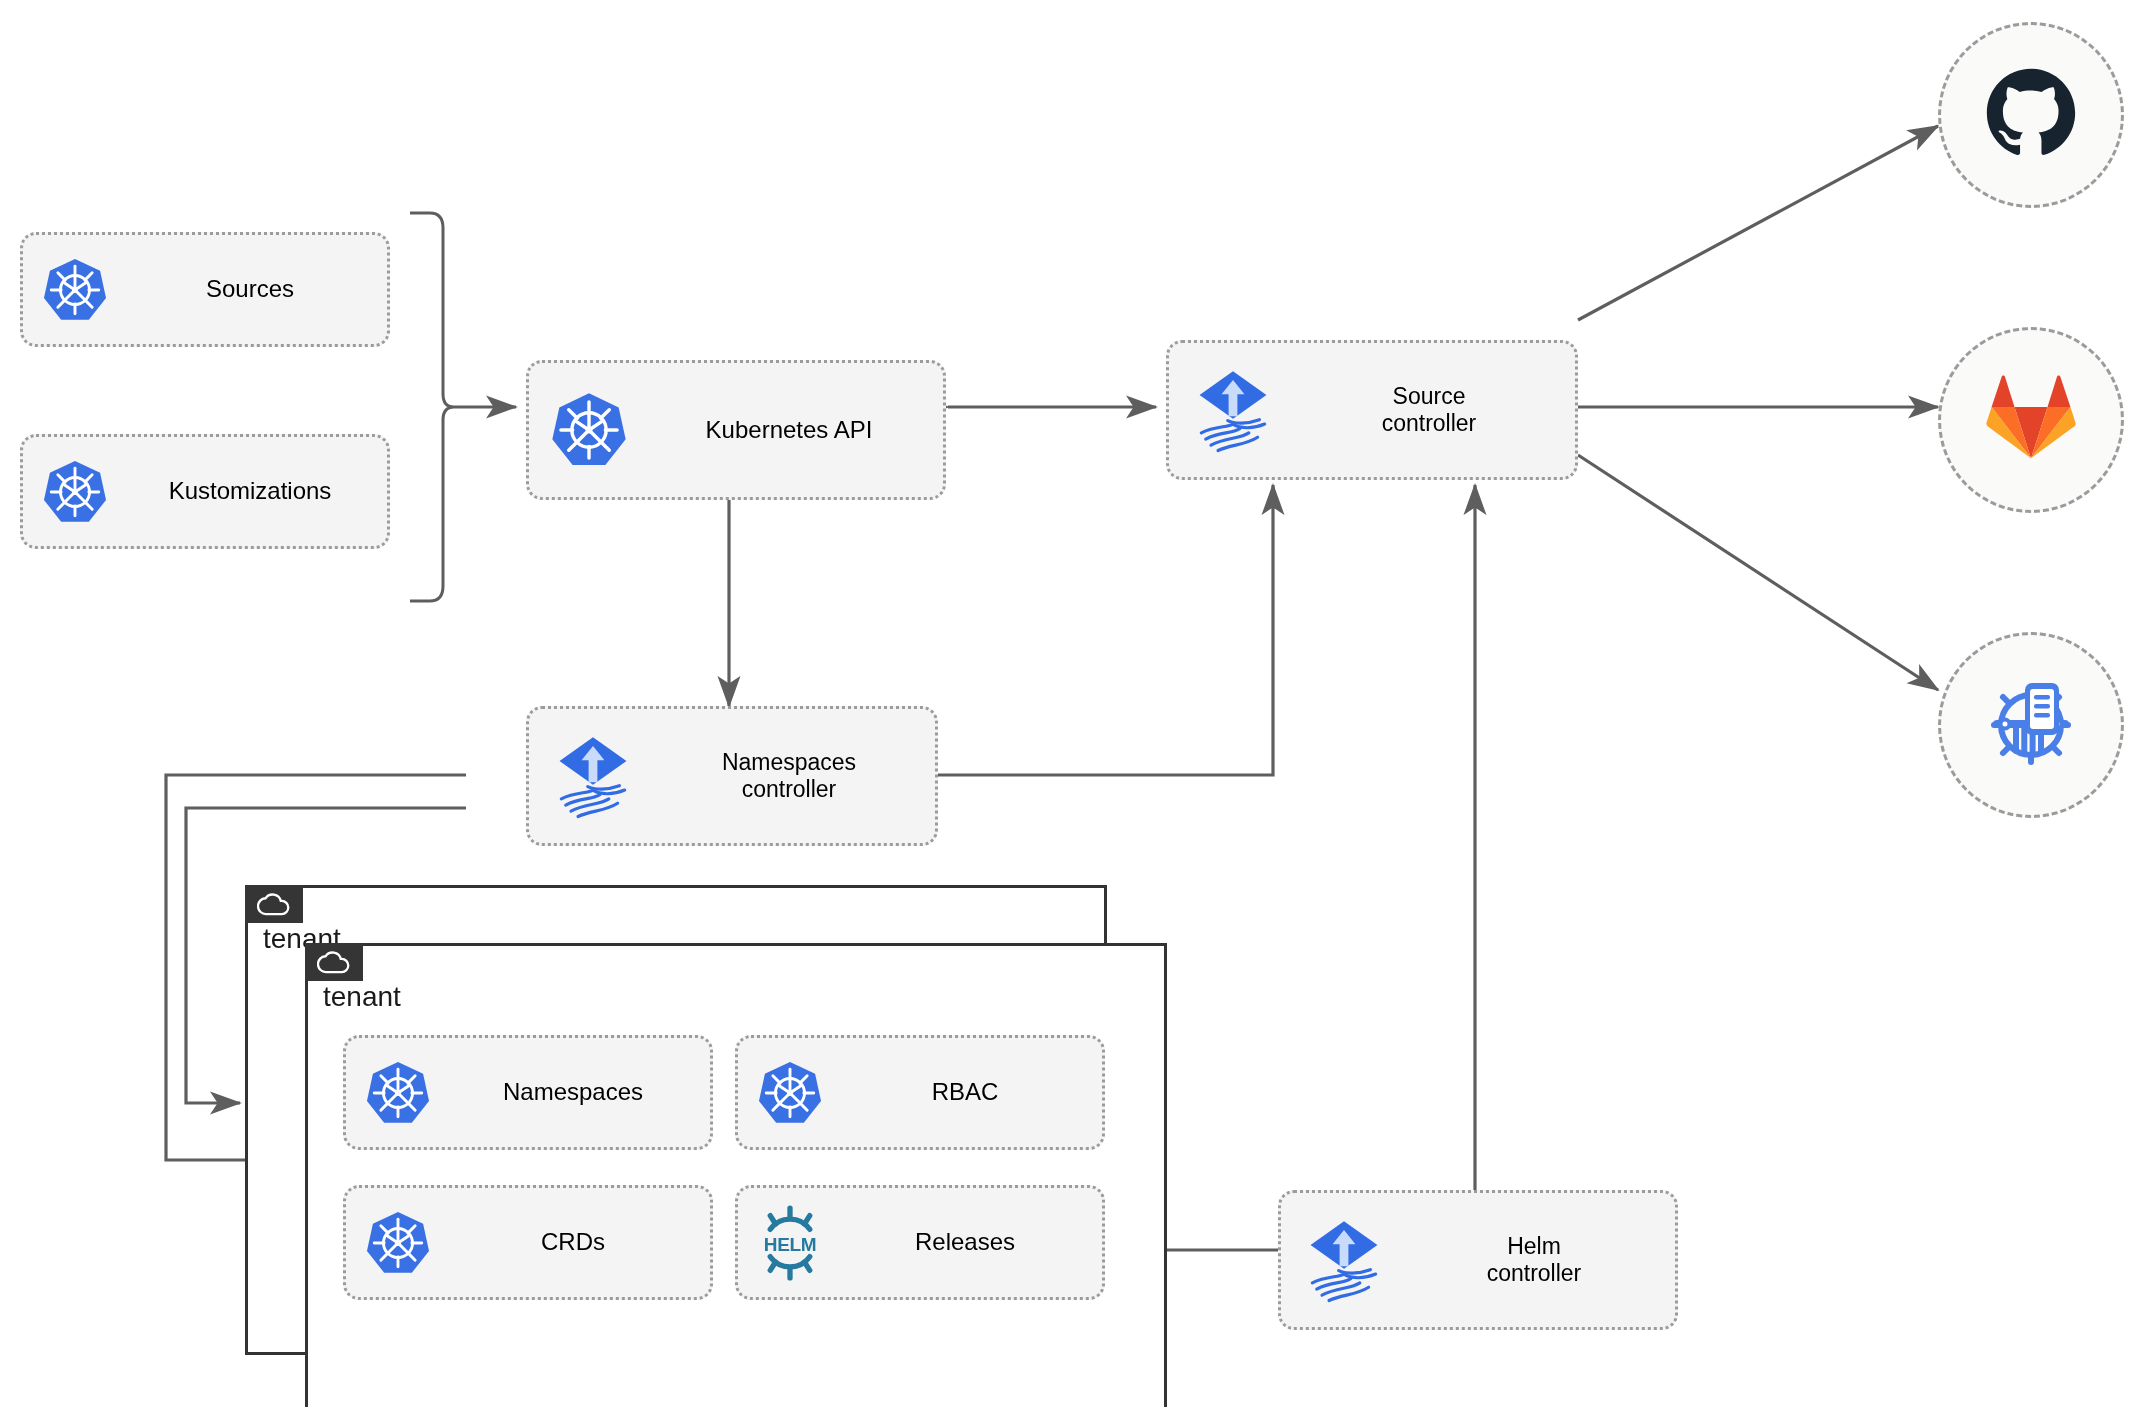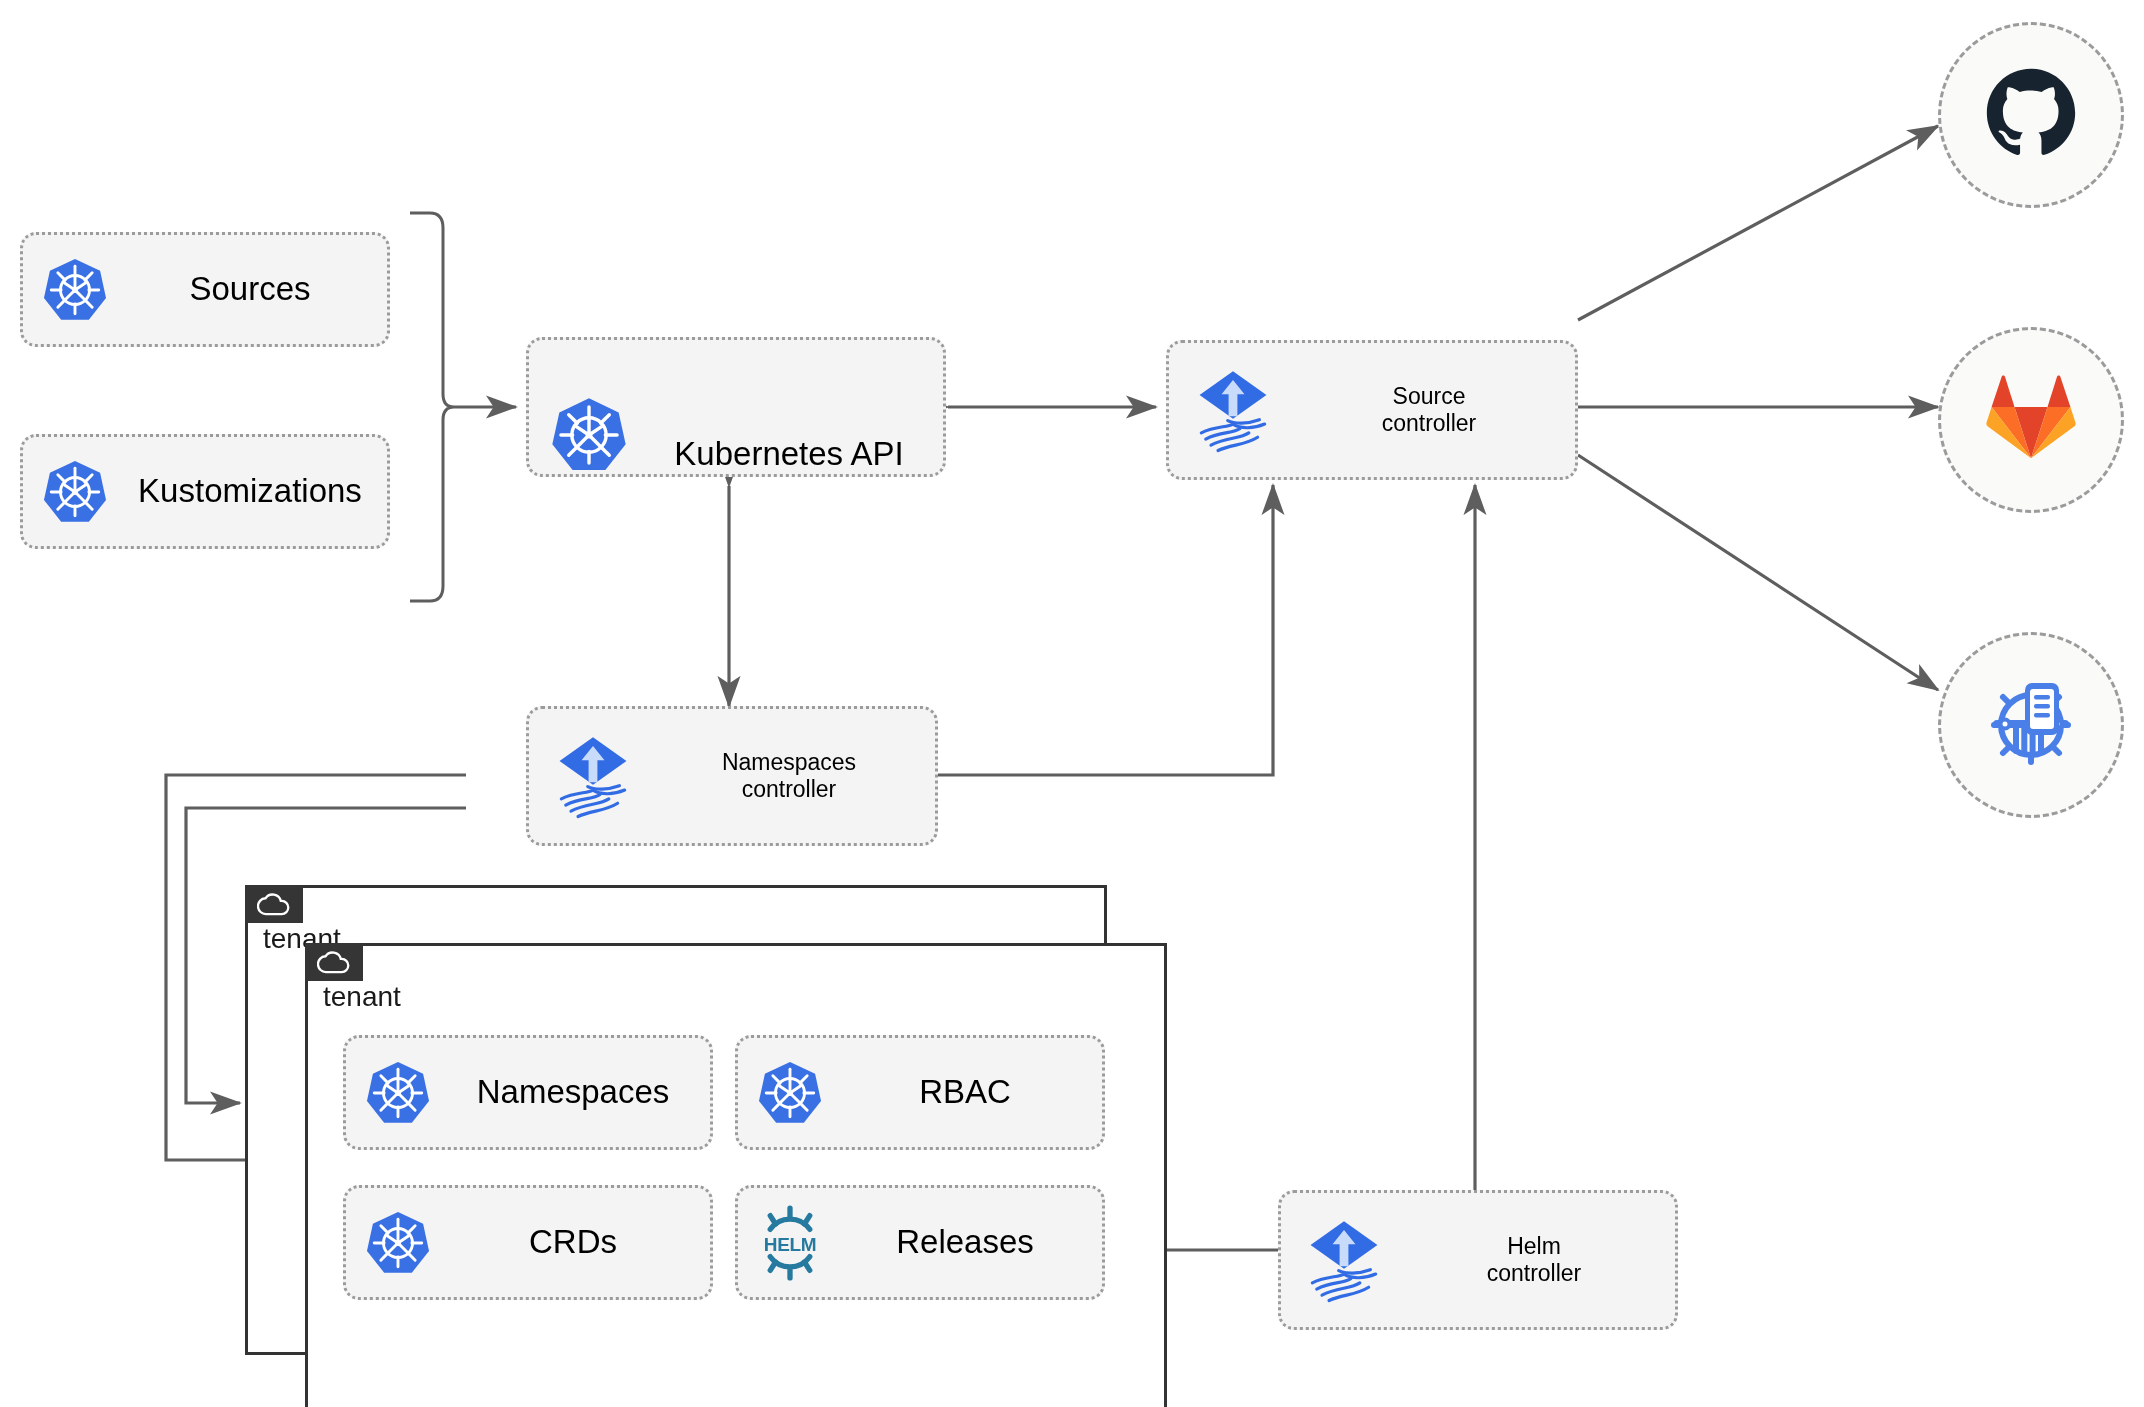--- a/index.html
+++ b/index.html
@@ -32,21 +32,21 @@
     z-index:4;
   }
   .card .ic{
     flex:0 0 auto;
     display:flex;align-items:center;justify-content:center;
   }
   .card .lbl{
     flex:1 1 auto;
     text-align:center;
     color:#000000;
-    font-size:33px;
+    font-size:24px;
     line-height:1.18;
     white-space:pre-line;
     padding-right:14px;
   }
   .card.two-line .lbl{font-size:23px;}
 
   
   .circ{
     position:absolute;
     box-sizing:border-box;
@@ -175,21 +175,21 @@
             <line x1="50" y1="50" x2="68" y2="38"></line>
           <line x1="50" y1="50" x2="66" y2="66"></line>
             <line x1="50" y1="50" x2="34" y2="66"></line>
           <line x1="50" y1="50" x2="32" y2="38"></line>
         </g>
       </svg>
     </span>
     <span class="lbl">Kustomizations</span>
   </div>
 
-  <div class="card" style="left:526px;top:337px;width:420px;height:140px;align-items:flex-end;">
+  <div class="card" style="left:526px;top:360px;width:420px;height:140px;">
     <span class="ic" style="width:120px;">
       <svg class="k8s-svg" width="78" height="78" viewBox="0 0 100 100" aria-hidden="true">
         <path fill="#3970E4" d="M50 3 L88 21 L97 62 L71 95 L29 95 L3 62 L12 21 Z"></path>
         <g fill="none" stroke="#ffffff" stroke-width="4.4" stroke-linecap="round">
           <circle cx="50" cy="50" r="22"></circle>
           <circle cx="50" cy="50" r="4.4" fill="#ffffff" stroke="none"></circle>
           <line x1="50" y1="14" x2="50" y2="29"></line>
             <line x1="50" y1="71" x2="50" y2="86"></line>
           <line x1="14" y1="50" x2="29" y2="50"></line>
             <line x1="71" y1="50" x2="86" y2="50"></line>

